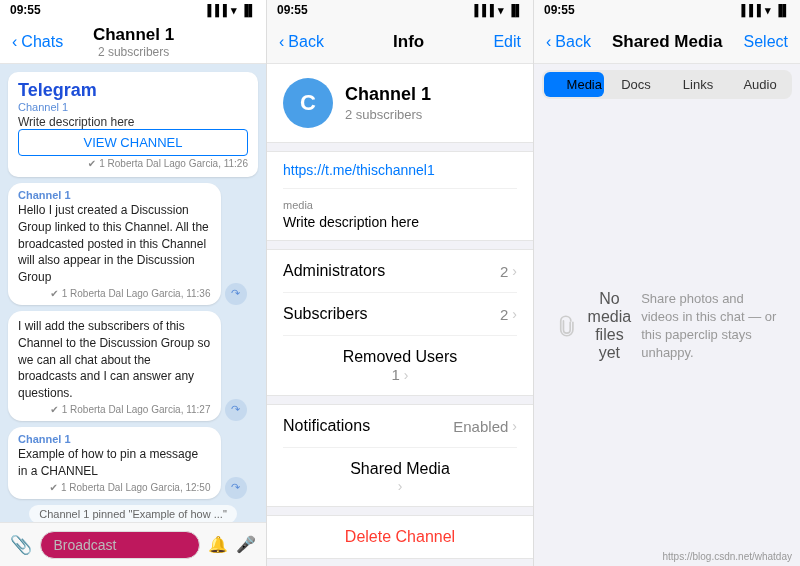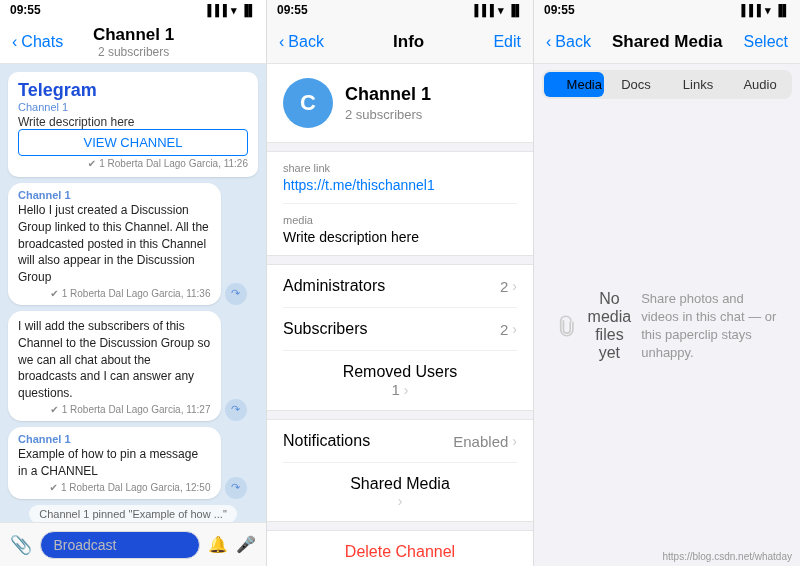--- a/index.html
+++ b/index.html
@@ -185,21 +185,21 @@
       align-items: center;
       padding: 6px 10px;
       border-top: 1px solid #e5e5e5;
       background: #f8f8f8;
       gap: 8px;
       height: 44px;
     }
 
     .broadcast-input {
       flex: 1;
-      background: #1d4ed8;
+      background: #be185d;
       border: 1px solid #ddd;
       border-radius: 18px;
       padding: 5px 12px;
       font-size: 14px;
       color: #bbb;
     }
 
     .bottom-icons {
       display: flex;
       gap: 8px;
@@ -536,21 +536,20 @@
     <div class="info-avatar-section">
       <div class="avatar-circle">C</div>
       <div>
         <div class="info-name">Channel 1</div>
         <div class="info-sub">2 subscribers</div>
       </div>
     </div>
 
     <div class="info-section">
       <div class="info-field">
-        <div class="info-field-label">share link</div>
         <div class="info-field-value">https://t.me/thischannel1</div>
       </div>
       <div class="info-field">
         <div class="info-field-label">media</div>
         <div class="info-field-value black">Write description here</div>
       </div>
     </div>
 
     <div class="info-section">
       <div class="info-row">

